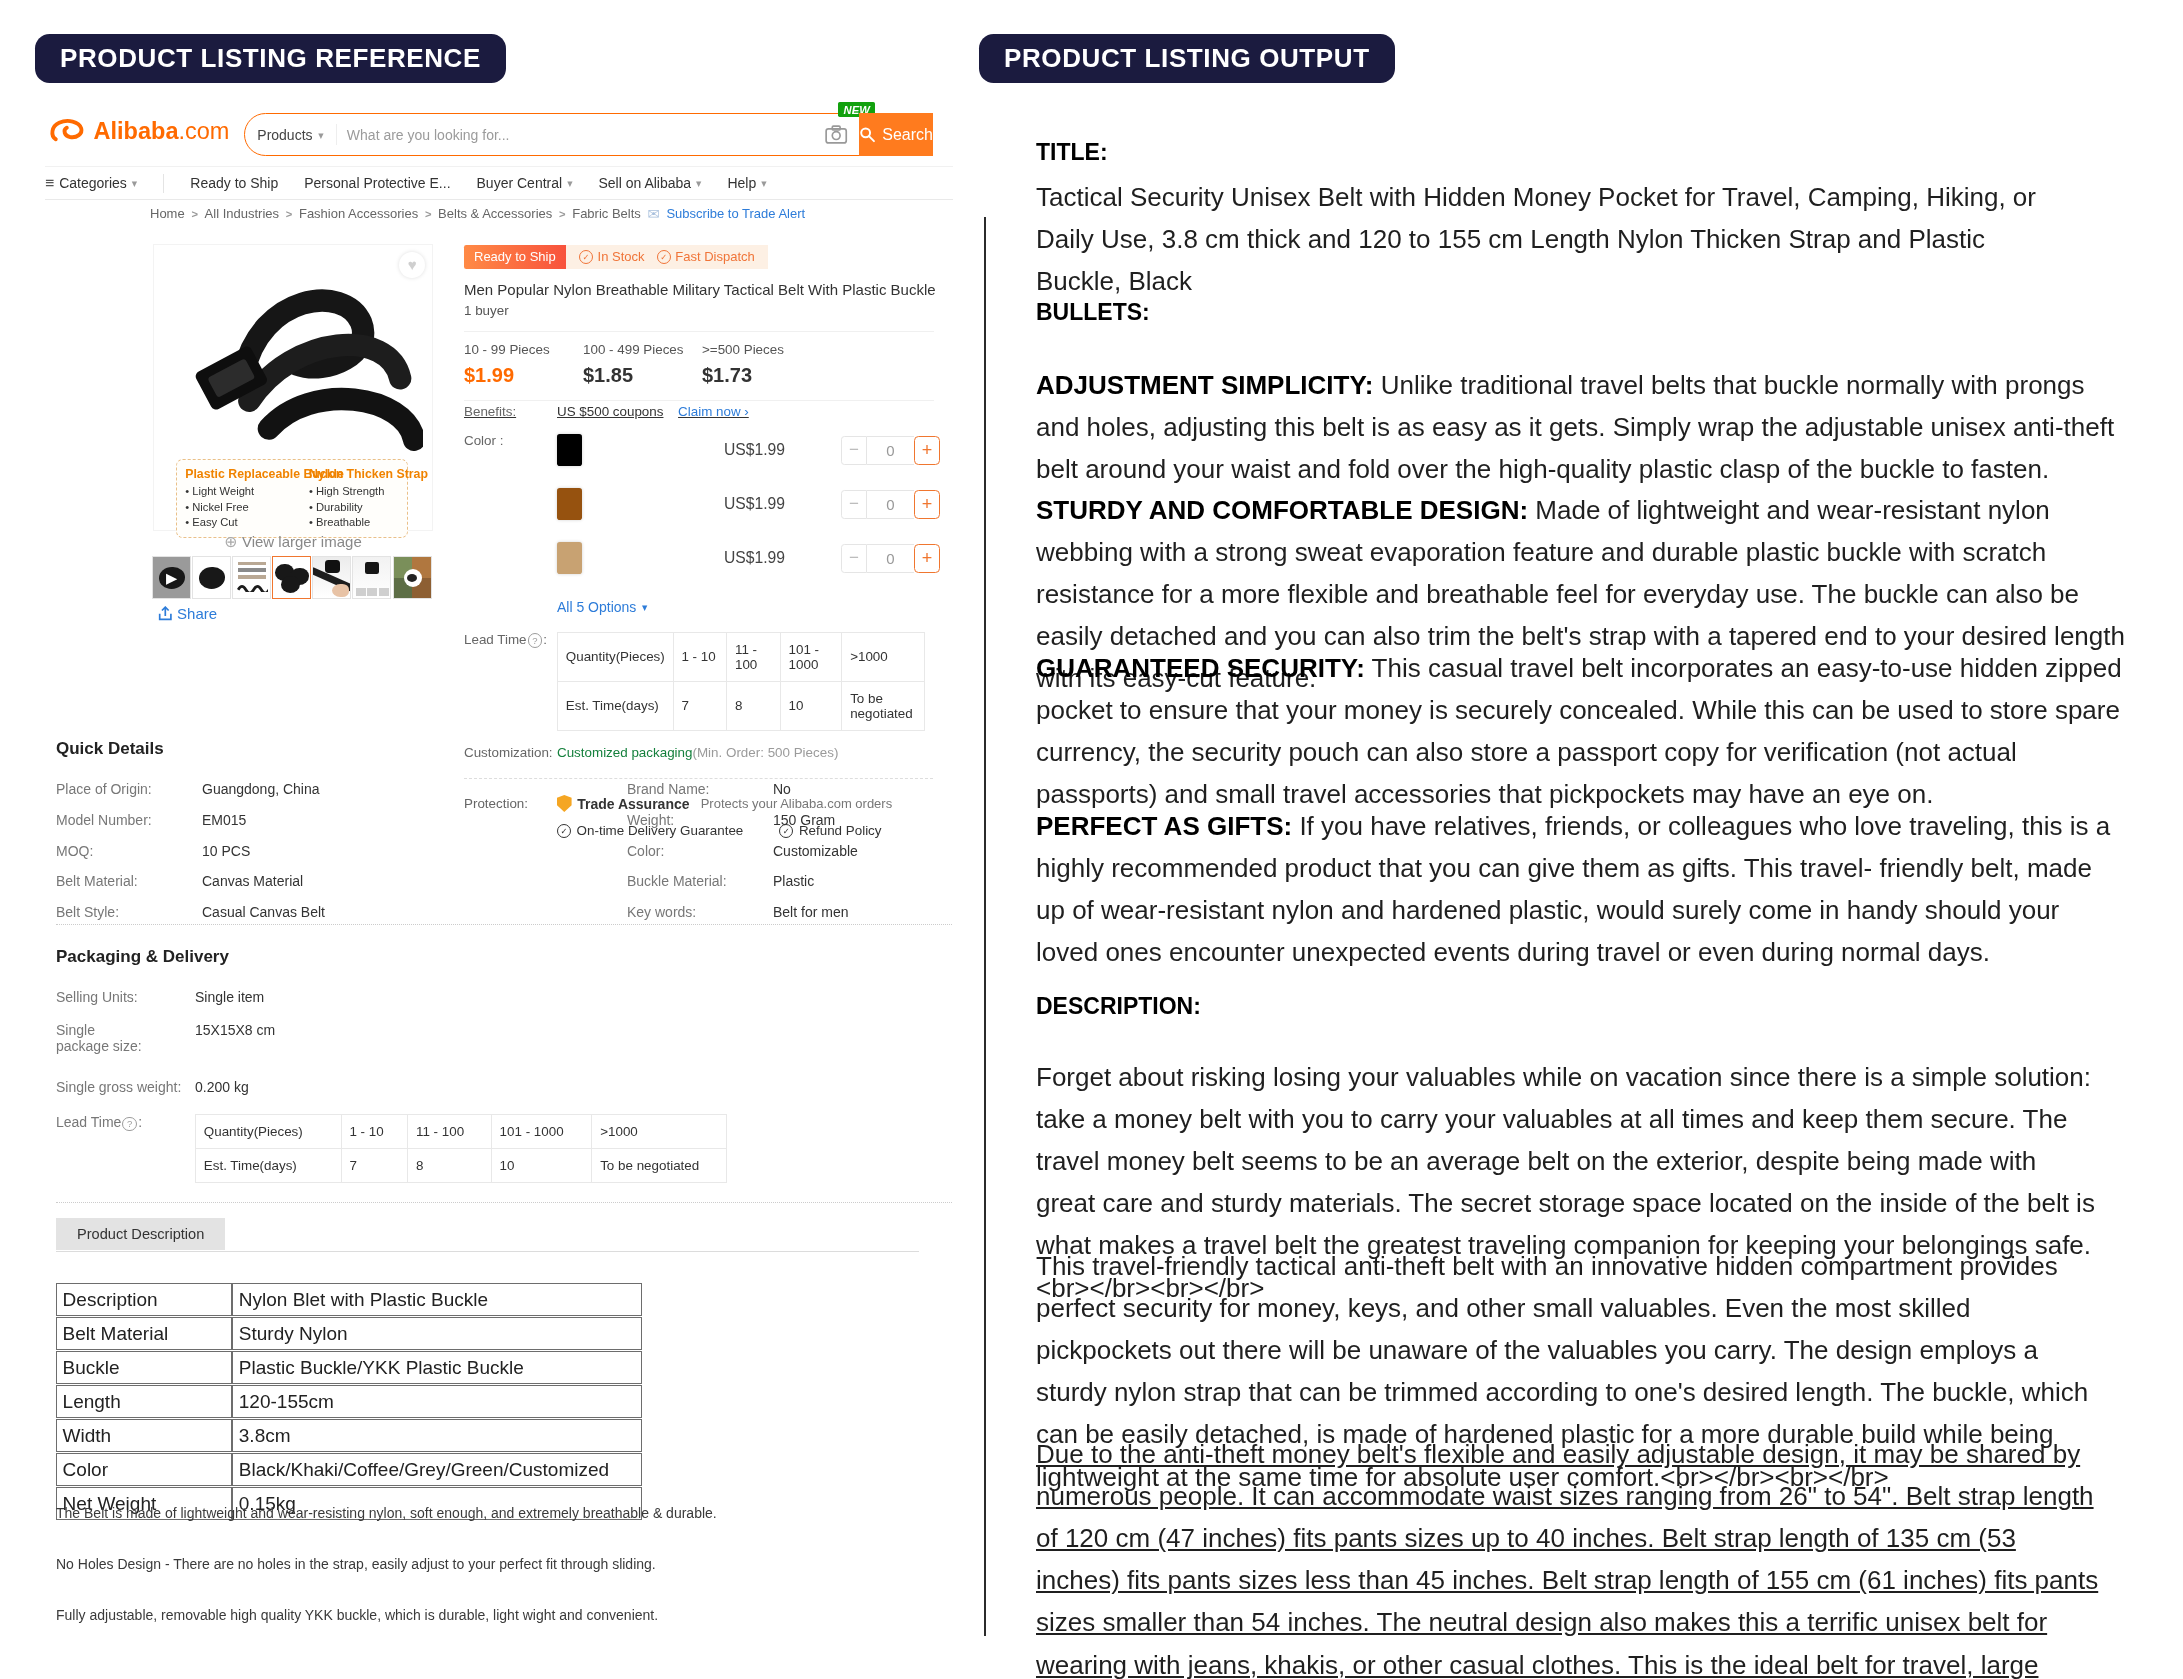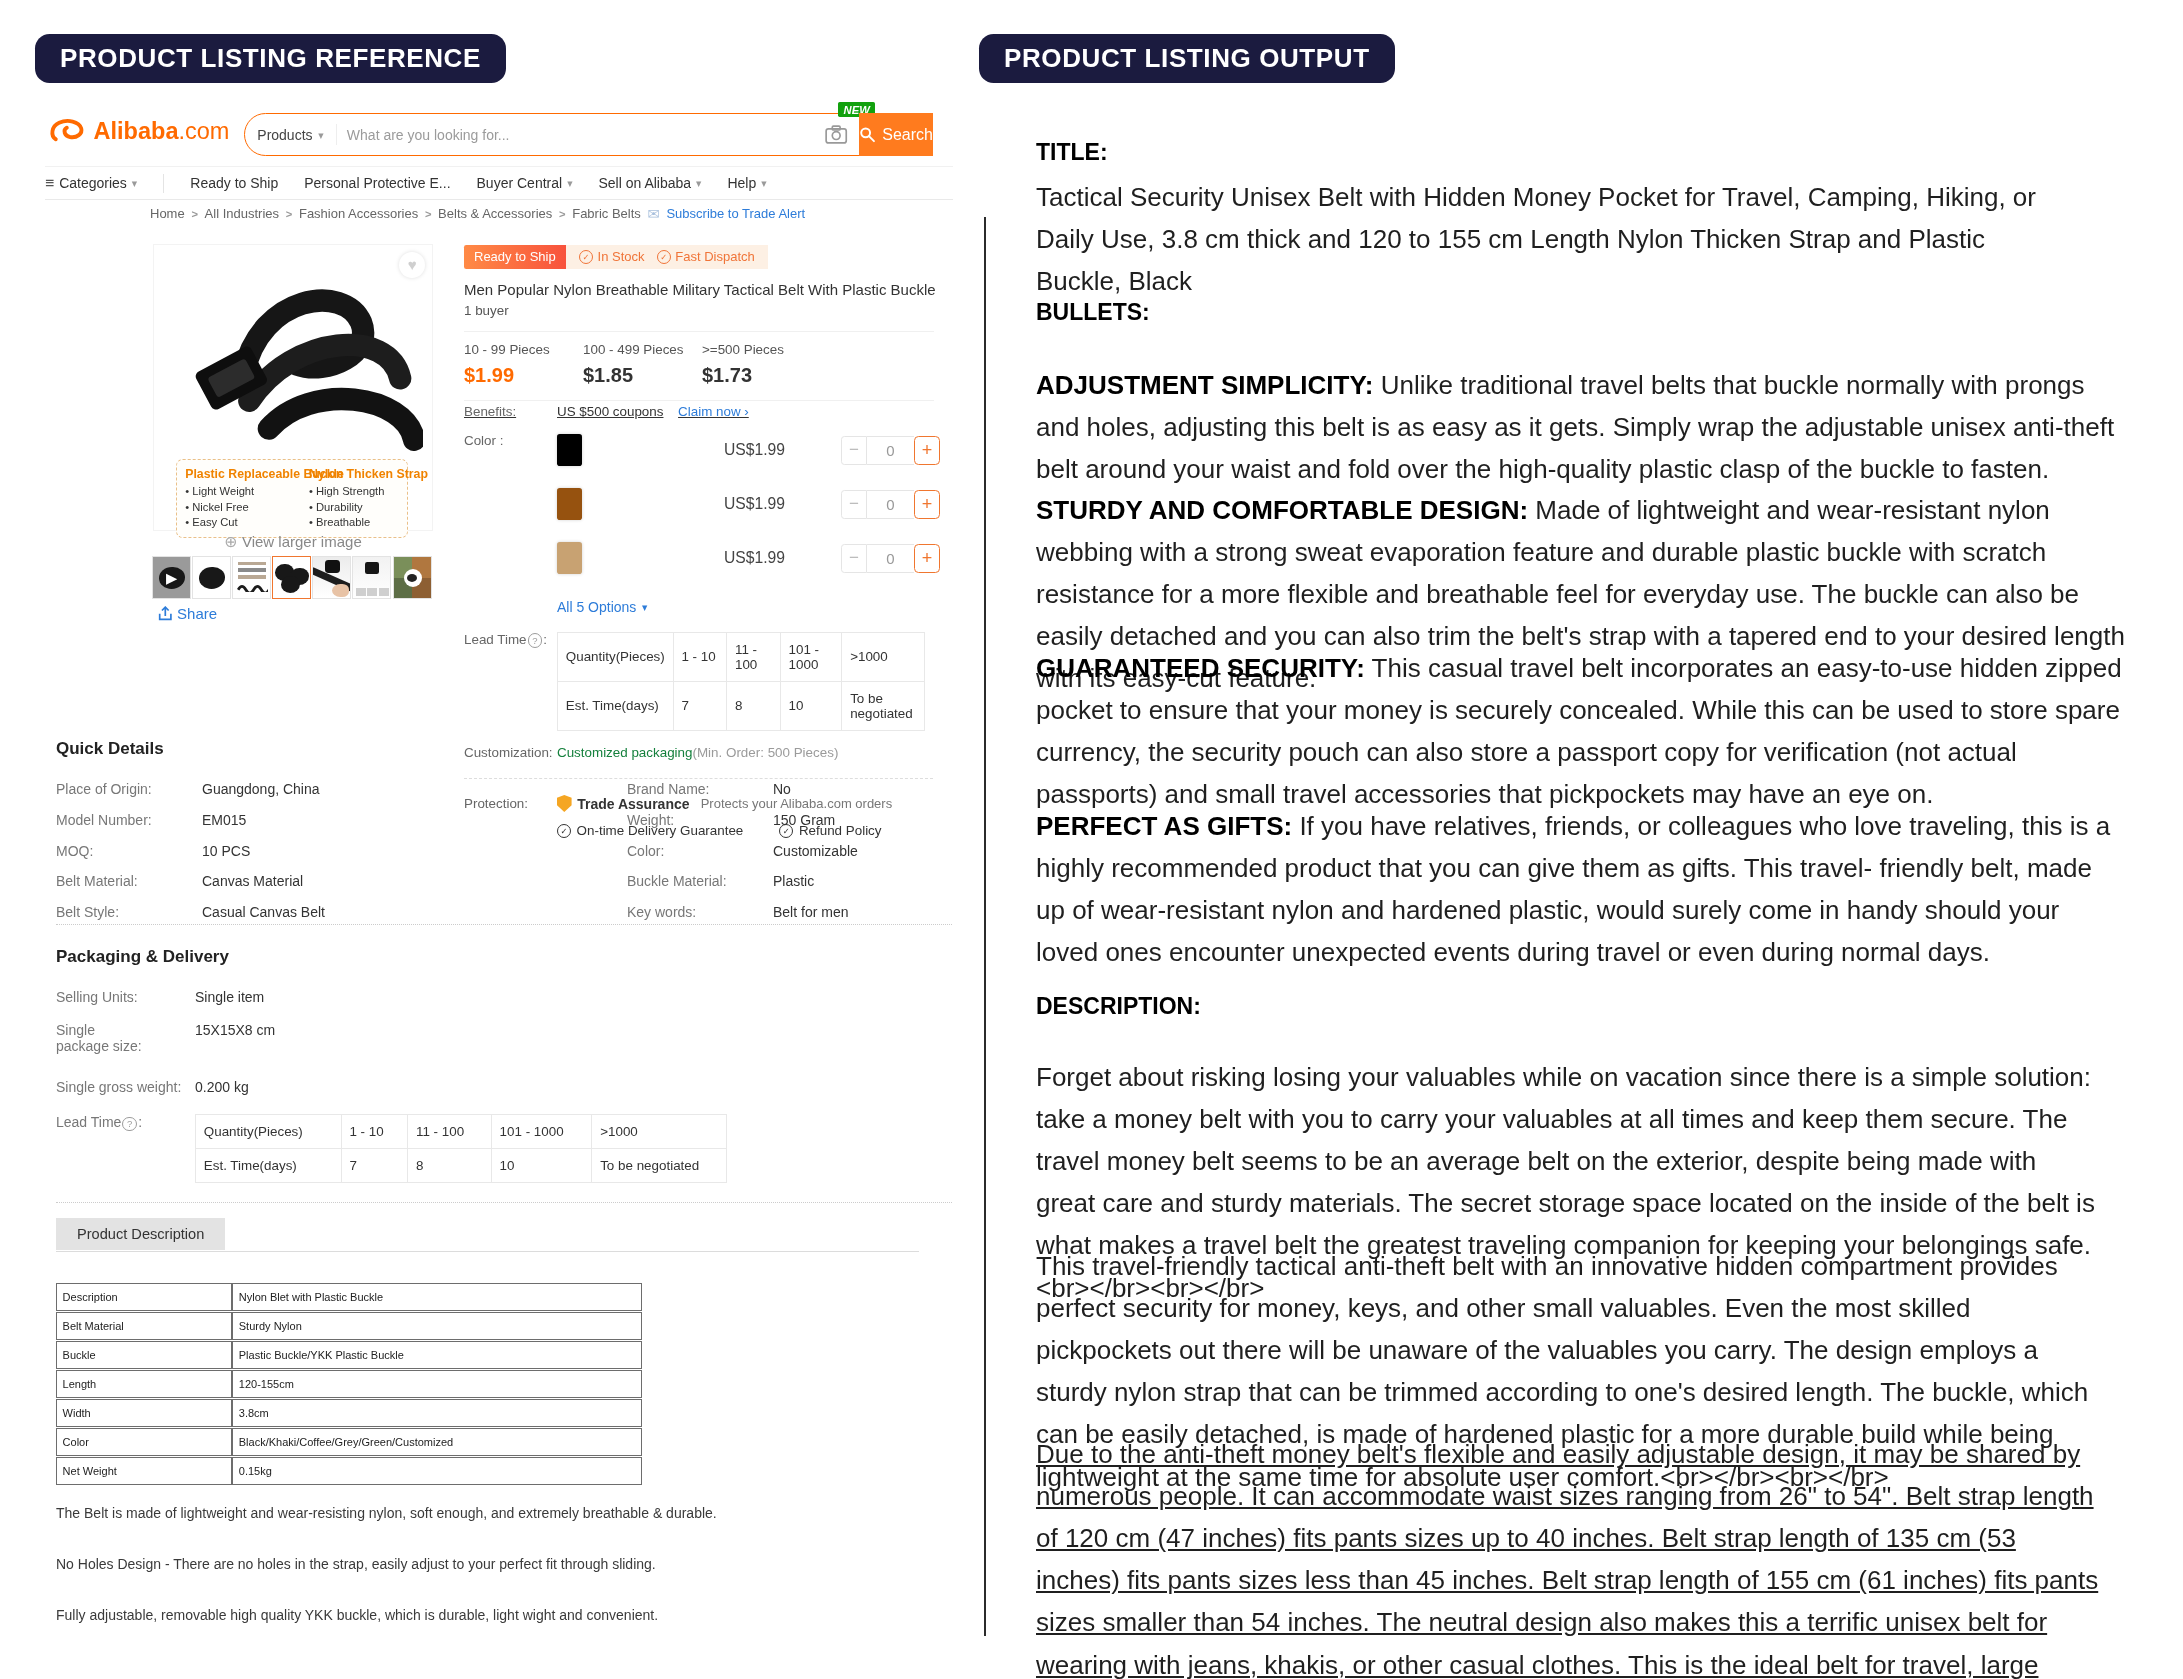--- a/index.html
+++ b/index.html
@@ -144,21 +144,21 @@
   .lt-lg td:nth-child(1){width:129px;} .lt-lg td:nth-child(2){width:50px;} .lt-lg td:nth-child(3){width:67px;}
   .lt-lg td:nth-child(4){width:84px;} .lt-lg td:nth-child(5){width:118px;}
   .dotted2{left:56px;top:1202px;width:896px;border-top:1.7px dotted #ccc;}
 
   
   .desc-tab{left:56px;top:1218px;background:#e3e3e3;height:32px;line-height:32px;padding:0 21px;
     font-size:14.6px;color:#333;}
   .tab-line{left:56px;top:1251px;width:863px;border-top:1.1px solid #dcdcdc;}
   .desc-table{left:56px;top:1282px;}
   table.dt{border-collapse:separate;border-spacing:0 1.7px;}
-  table.dt td{border:1.1px solid #6d6d6d;font-size:11px;color:#222;padding:4.5px 5.6px;height:17px;}
+  table.dt td{border:1.1px solid #6d6d6d;font-size:19px;color:#222;padding:4.5px 5.6px;height:17px;}
   table.dt td.k{width:163px;} table.dt td.v{width:397px;}
   .notes{left:56px;top:1505px;width:873px;font-size:14px;color:#3a3a3a;}
   .notes p{margin:0 0 35px;}
 
   
   .divider-v{left:984px;top:217px;width:1.7px;height:1419px;background:#2b2b2b;}
   .out-h{font-size:23px;font-weight:800;color:#000;}
   .out-body{font-size:26px;color:#1f1f1f;line-height:1.62;}
   .out-body b{font-weight:800;color:#000;}
   #out-title-h{left:1036px;top:139px;}

